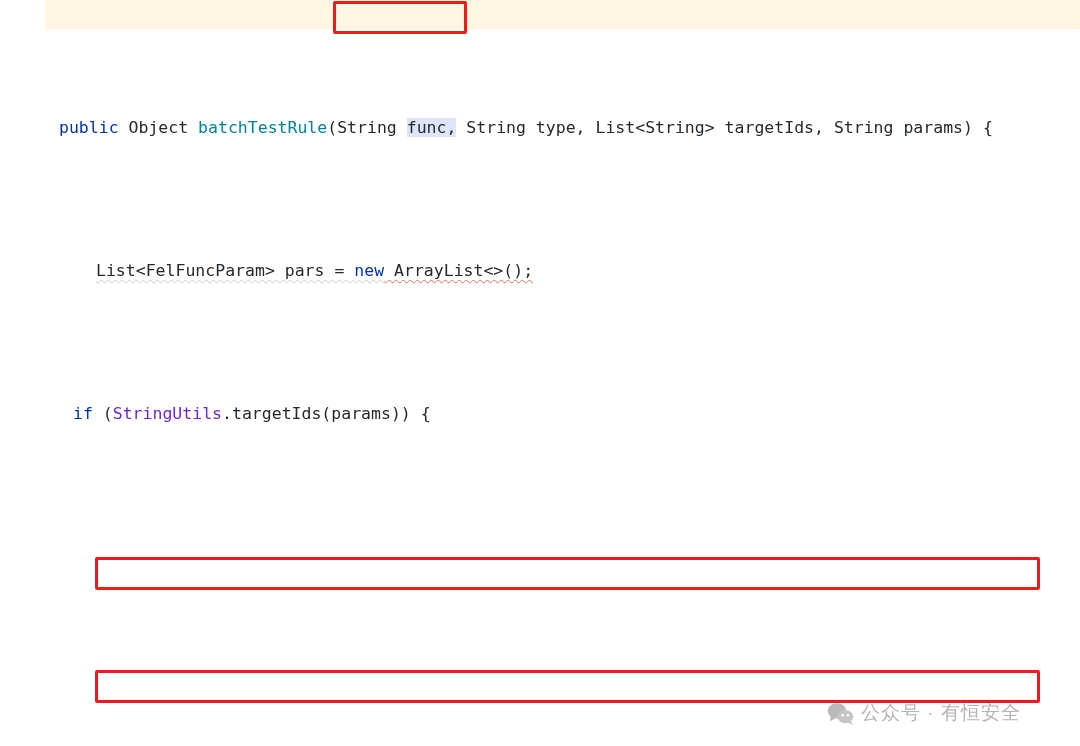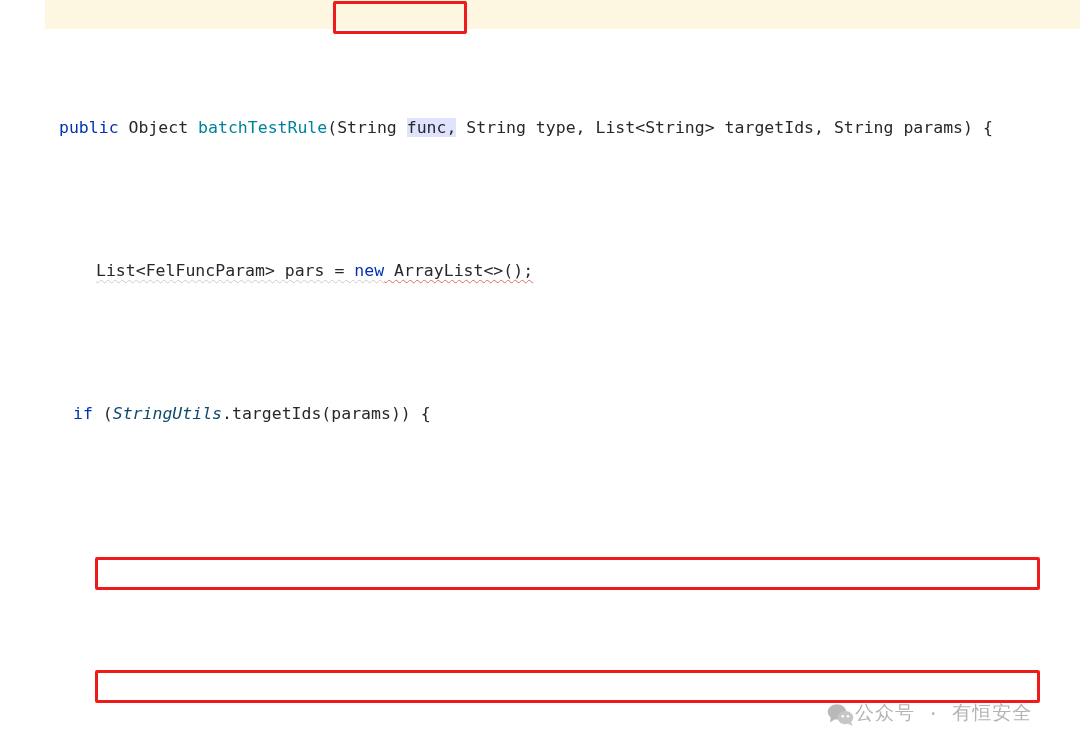--- a/index.html
+++ b/index.html
@@ -37,21 +37,21 @@
     height: 28.6px;
     white-space: pre;
     position: relative;
     padding-left: 14px;
     box-sizing: border-box;
   }
   
   .kw      { color: #0033b3; }           
   .type    { color: #24292e; }           
   .mth     { color: #00829b; }           
-  .cls-r   { color: #0c4a6e; font-style: italic; }    
+  .cls-r   { color: #6d28d9; }    
   .hl-ident  { background: #e1e2fc; }
   
   .squig {
     text-decoration: underline;
     text-decoration-style: wavy;
     text-decoration-color: #c9ccd1;
     text-decoration-thickness: 1px;
     text-underline-offset: 3px;
   }
   .squig-red {
@@ -66,24 +66,24 @@
     position: absolute;
     border: 3px solid #ef1b1b;
     border-radius: 2px;
     pointer-events: none;
     box-sizing: border-box;
   }
   
   .watermark {
     position: absolute;
     display: flex;
-    align-items: flex-end;
-    gap: 1px;
+    align-items: center;
+    gap: 7px;
     color: #b4b4b4;
-    font-family: Liberation Mono, monospace;
+    font-family: Liberation Sans, sans-serif;
     font-size: 19px;
     letter-spacing: 1px;
     user-select: none;
   }
   .wm-icon { width: 27px; height: 23px; }
   .wrap-arrow {
     position: absolute;
     color: #9a9a9a;
     font-size: 21px;
     font-family: "DejaVu Sans", "Liberation Sans", sans-serif;

